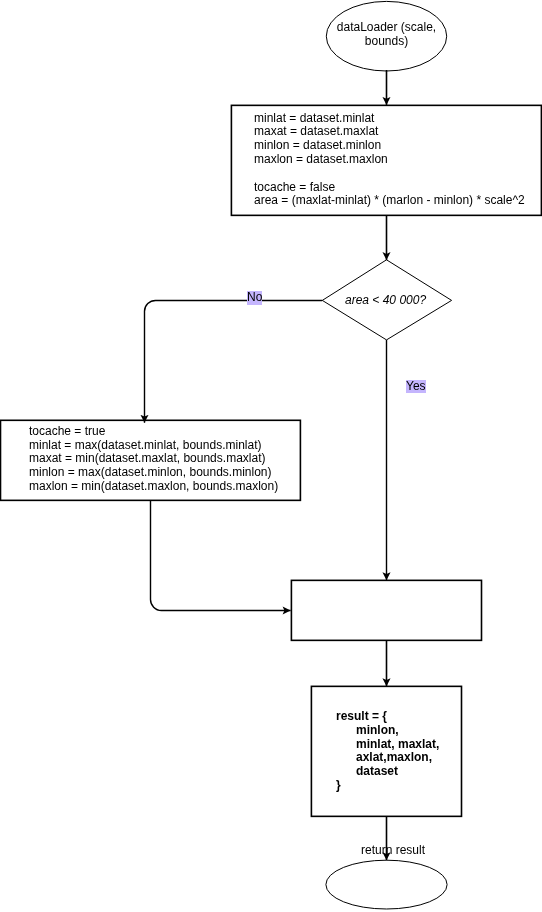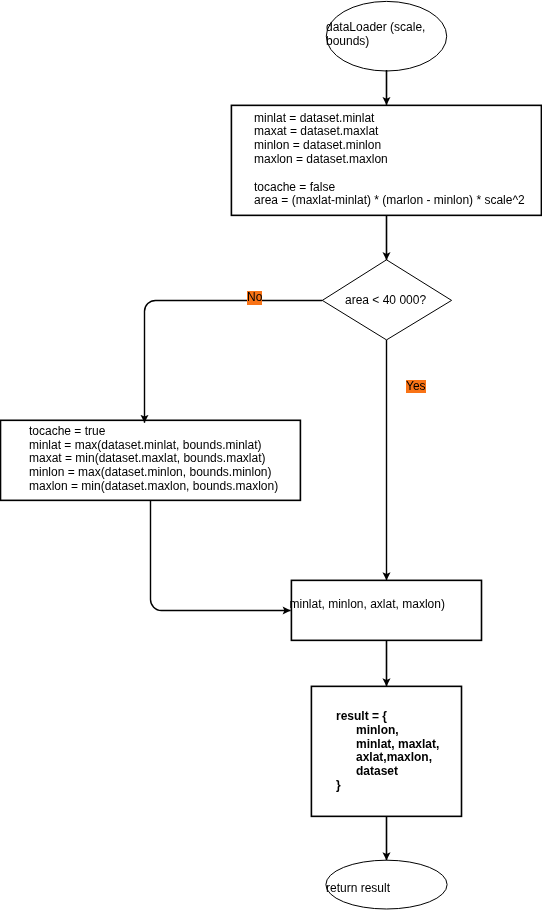--- a/index.html
+++ b/index.html
@@ -4,22 +4,22 @@
 <title>dataLoader flowchart</title>
 <style>
   html,body{margin:0;padding:0;background:#ffffff;}
   body{width:542px;height:912px;overflow:hidden;
        font-family:"Liberation Sans",sans-serif;color:#000;}
   #stage{position:relative;width:542px;height:912px;}
   svg.layer{position:absolute;left:0;top:0;width:542px;height:912px;overflow:visible;}
   .tx{position:absolute;font-size:12px;line-height:13.8px;white-space:pre;color:#000;}
   .ital{}
   .bold{font-weight:normal;}
-  .ctr{}
-  .lbl{background:#f97316;padding:0;}
+  .ctr{text-align:center;}
+  .lbl{background:#c4b5fd;padding:0;}
 </style>
 </head>
 <body>
 
 <div id="stage">
 
   <svg class="layer" viewBox="0 0 542 912">
     <defs>
       <marker id="ah" markerWidth="8.6" markerHeight="8.6" refX="8.2" refY="4.3" orient="auto" markerUnits="userSpaceOnUse">
         <path d="M8.2,4.3 L0.2,0.25 L2.0,4.3 L0.2,8.35 Z" fill="#000"></path>
@@ -58,26 +58,26 @@
       <path d="M386.5,640 L386.5,686.3" fill="none" stroke="#000" stroke-width="1.6" marker-end="url(#ah)"></path>
 
       <path d="M386.5,816.4 L386.5,860.3" fill="none" stroke="#000" stroke-width="1.6" marker-end="url(#ah)"></path>
     </g>
   </svg>
 
   <div class="tx ctr" style="left:326px;top:21px;width:121px;"><div>dataLoader (scale,</div><div>bounds)</div></div>
 
   <div class="tx" id="init-text" style="left:254px;top:111.7px;"><div><span>minlat = </span><span class="ital">dataset</span><span>.</span><span class="bold">minlat</span></div><div><span>maxat = </span><span class="ital">dataset</span><span>.</span><span class="bold">maxlat</span></div><div><span>minlon = </span><span class="ital">dataset</span><span>.</span><span class="bold">minlon</span></div><div><span>maxlon = </span><span class="ital">dataset</span><span>.</span><span class="bold">maxlon</span></div><div>&nbsp;</div><div><span>tocache = false</span></div><div><span>area = (maxlat-minlat) * (marlon - minlon) * scale^2</span></div></div>
 
-  <div class="tx" style="left:345px;top:294px;"><span>area &lt; 40 000?</span></div>
+  <div class="tx" style="left:345px;top:294px;font-style:italic;"><span>area &lt; 40 000?</span></div>
 
   <div class="tx lbl" style="left:247px;top:291.2px;"><span>No</span></div>
 
   <div class="tx lbl" style="left:374px;top:379.5px;margin-left:32px;"><span>Yes</span></div>
 
   <div class="tx" id="clamp-text" style="left:29px;top:424.9px;"><div><span>tocache = true</span></div><div><span>minlat = max(</span><span class="ital">dataset</span><span>.</span><span class="bold">minlat</span><span>, </span><span class="ital">bounds</span><span>.</span><span class="bold">minlat</span><span>)</span></div><div><span>maxat = min(</span><span class="ital">dataset</span><span>.</span><span class="bold">maxlat</span><span>, </span><span class="ital">bounds</span><span>.</span><span class="bold">maxlat</span><span>)</span></div><div><span>minlon = max(</span><span class="ital">dataset</span><span>.</span><span class="bold">minlon</span><span>, </span><span class="ital">bounds</span><span>.</span><span class="bold">minlon</span><span>)</span></div><div><span>maxlon = min(</span><span class="ital">dataset</span><span>.</span><span class="bold">maxlon</span><span>, </span><span class="ital">bounds</span><span>.</span><span class="bold">maxlon</span><span>)</span></div></div>
 
-  <div class="tx ctr" id="getvalues-text" style="left:289.5px;top:598.2px;width:189px;"><div><span>minlat, minlon, axlat, maxlon)</span></div></div>
+  <div class="tx ctr" id="getvalues-text" style="left:289.5px;top:598.2px;width:189px;"></div>
 
   <div class="tx" id="result-text" style="left:336px;top:710px;font-weight:bold;"><div><span>result = {</span></div><div><span>      minlon,</span></div><div><span>      minlat, maxlat,</span></div><div><span>      axlat,maxlon,</span></div><div><span>      dataset</span></div><div><span>}</span></div></div>
 
-  <div class="tx ctr" style="left:326px;top:882px;width:134px;"><span>return result</span></div>
+  <div class="tx ctr" style="left:326px;top:844px;width:134px;"><span>return result</span></div>
 </div>
 
 </body></html>

